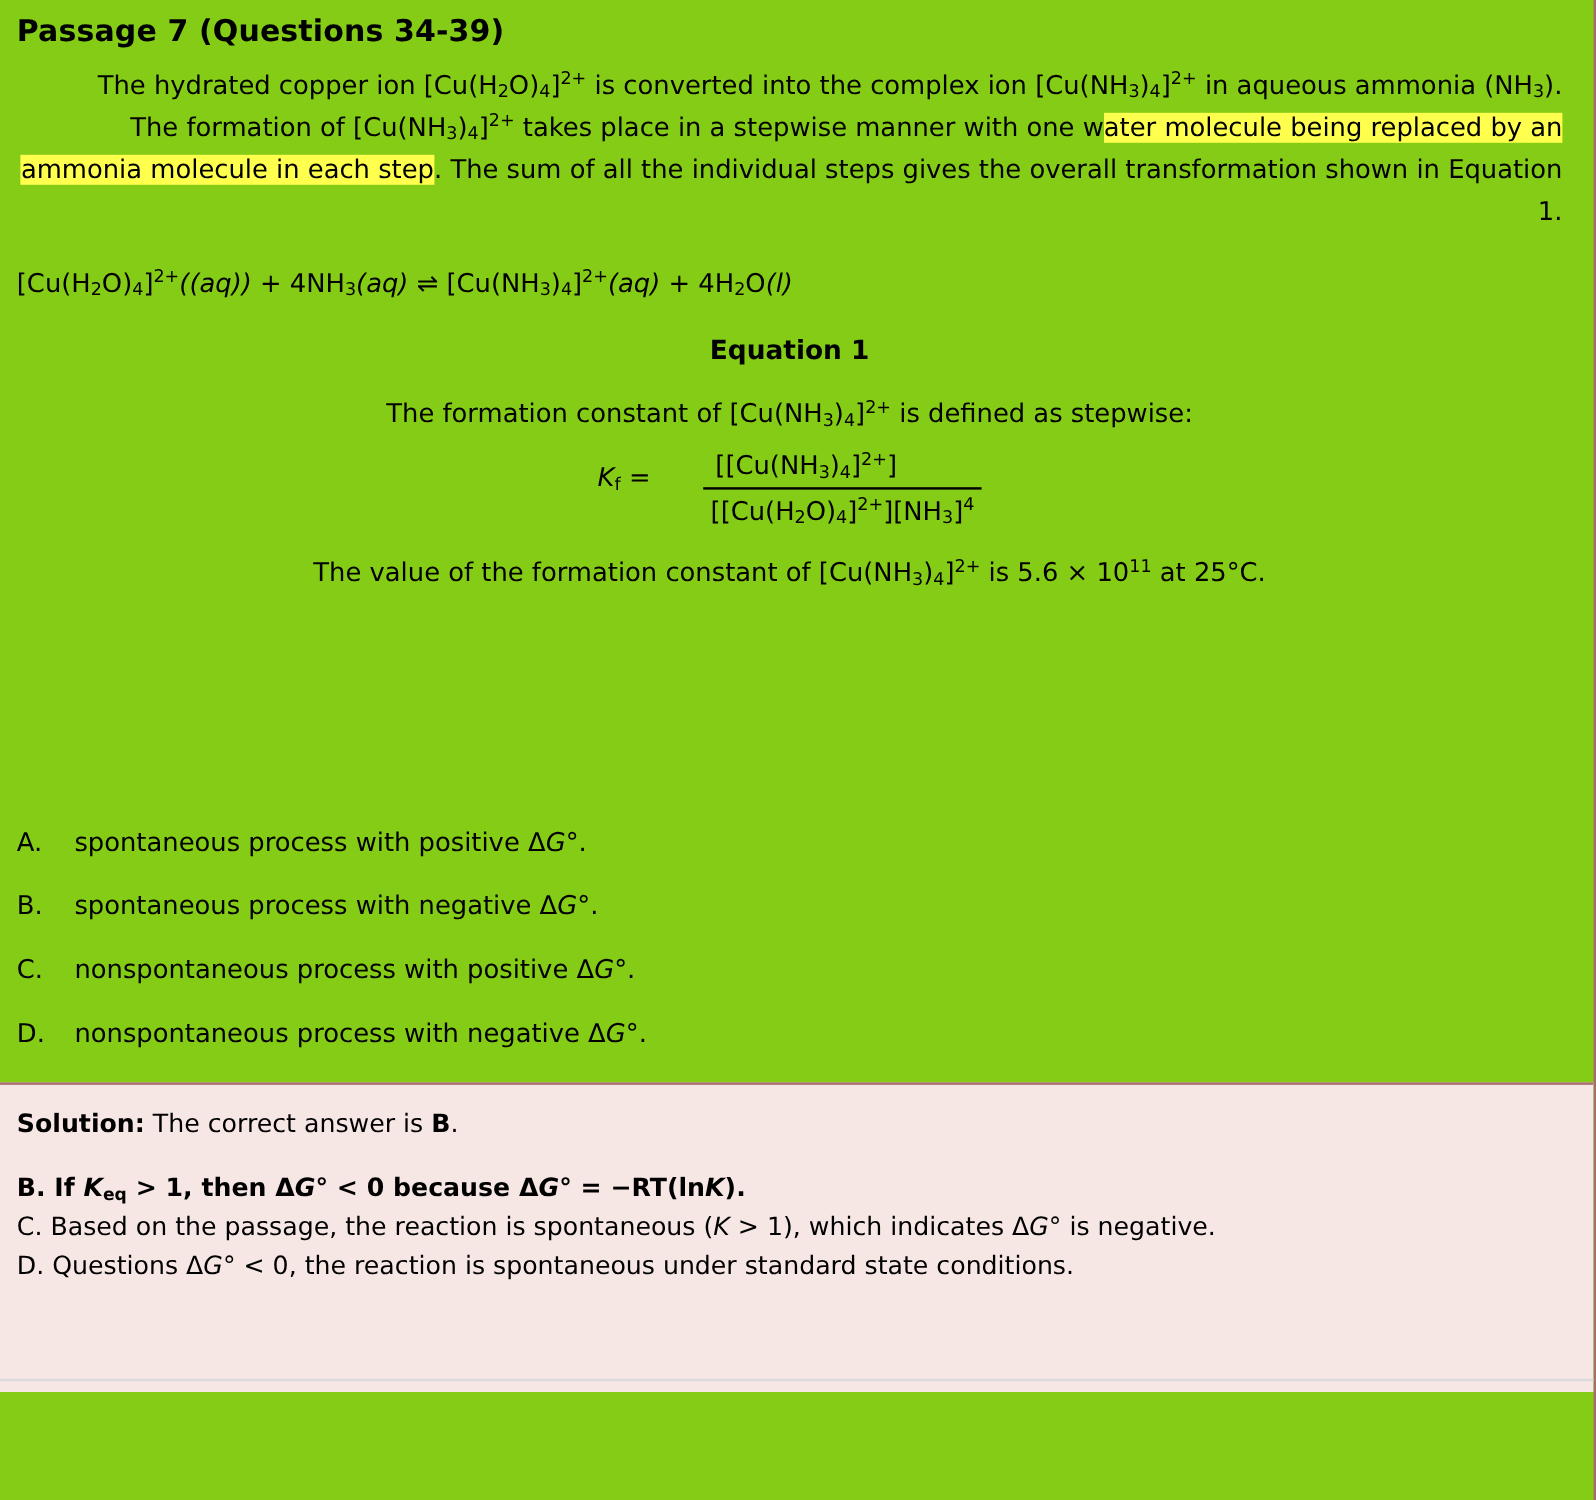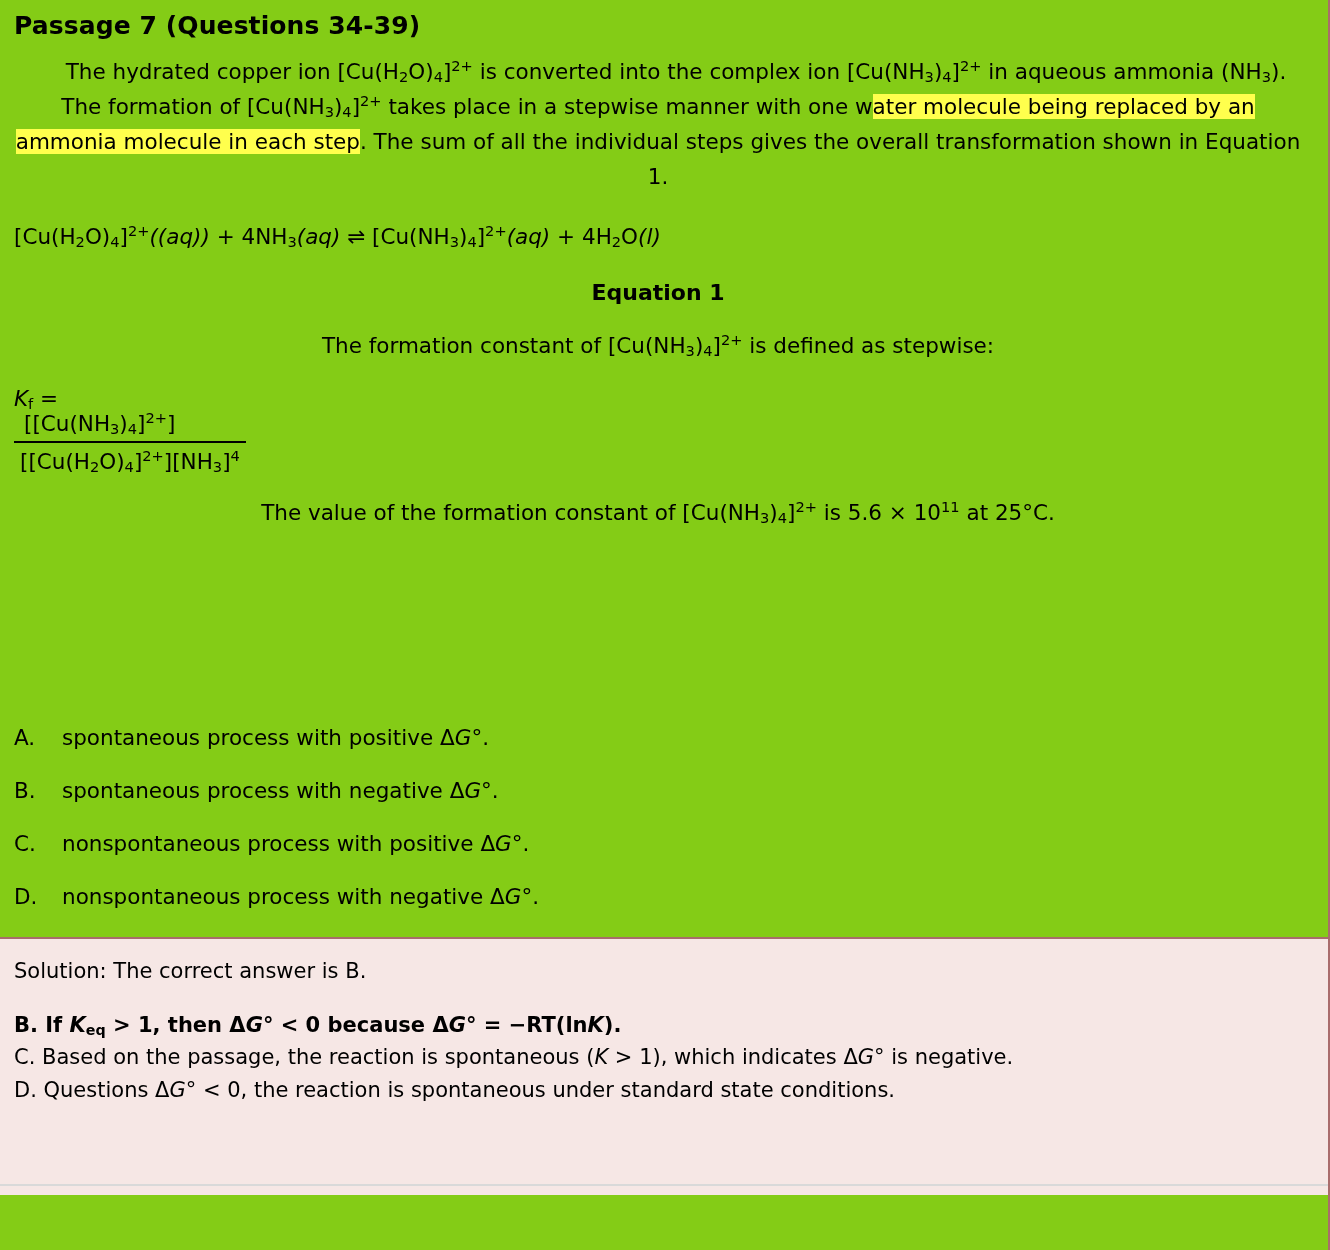--- a/index.html
+++ b/index.html
@@ -28,21 +28,21 @@
     font-weight: bold;
     letter-spacing: 0.1px;
     padding-top: 10px;
     margin: 0 0 14px 0;
     line-height: 1.25;
   }
   .para {
     font-size: 21.5px;
     line-height: 1.62;
     margin: 0;
-    text-align: center;
+    text-align: right;
   }
   .para .indent { display: inline-block; width: 36px; }
   mark.hl {
     background: #ffff4d;
     color: #000;
     padding: 0;
   }
   sub { font-size: 0.68em; vertical-align: -0.22em; line-height: 0; }
   sup { font-size: 0.68em; vertical-align: 0.52em; line-height: 0; }
   .it { font-style: italic; }
@@ -62,21 +62,20 @@
   .defline {
     font-size: 21.5px;
     text-align: center;
     margin-top: 28px;
   }
   .kfblock {
     margin-top: 18px;
     display: flex;
     justify-content: center;
     align-items: flex-start;
-    flex-direction: column;
   }
   .kflabel {
     font-size: 21.5px;
     padding-top: 10px;
     padding-right: 44px;
     white-space: nowrap;
   }
   .frac {
     display: inline-block;
     text-align: left;
@@ -123,21 +122,21 @@
     padding: 20px 26px 0 14px;
     margin-top: 26px;
     min-height: 258px;
     box-sizing: border-box;
     position: relative;
   }
   .sol-head {
     font-size: 21px;
     margin: 0 0 26px 0;
   }
-  .sol-head b { font-weight: normal; }
+  .sol-head b { font-weight: bold; }
   .sol-line {
     font-size: 21px;
     line-height: 1.55;
     margin: 0;
   }
   .sol-line.bold { font-weight: bold; }
   .bottomrule {
     position: absolute;
     left: 0;
     right: 0;

